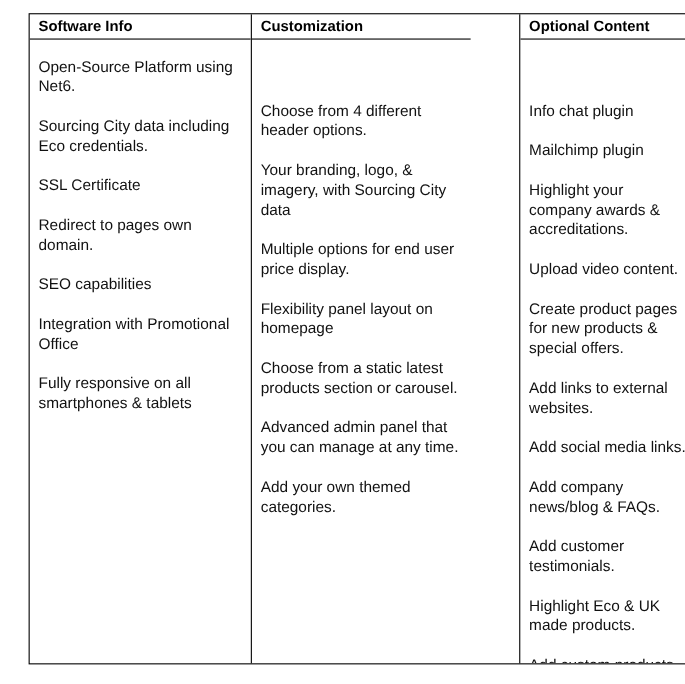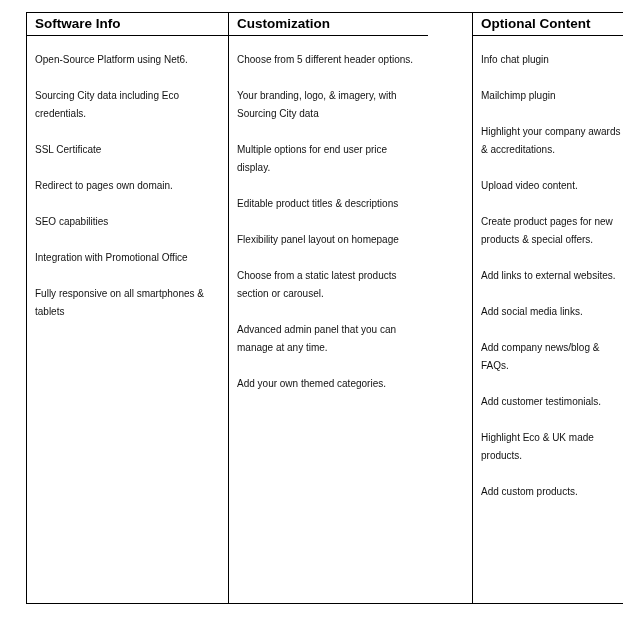--- a/index.html
+++ b/index.html
@@ -21,37 +21,37 @@
     box-sizing: border-box;
     display: flex;
     background: #ffffff;
   }
   .col {
     box-sizing: border-box;
     display: flex;
     flex-direction: column;
     overflow: hidden;
   }
-  .col + .col { border-left: 1.5px solid #000000; }
+  .col + .col { border-left: 1.5px solid #000000; gap: 40px; }
   .col-1 { width: 201px; }
   .col-2 { width: 200px; }
   .col-3 { flex: 1; margin-left: 44px; }
   .col-header {
     border-bottom: 1.5px solid #000000;
     font-weight: bold;
     font-size: 13.5px;
     line-height: 16px;
     padding: 3px 8px 3px 8px;
     color: #000000;
     white-space: nowrap;
   }
   .col-body {
     flex: 1;
     padding: 15px 5px 0 8px;
-    font-size: 10px;
+    font-size: 14px;
     line-height: 18px;
     overflow: hidden;
   }
   .item { margin: 0 0 18px 0; }
 </style>
 </head>
 <body>
 
 <div class="page">
   <div class="feature-table">
@@ -65,24 +65,23 @@
         <p class="item">Redirect to pages own domain.</p>
         <p class="item">SEO capabilities</p>
         <p class="item">Integration with Promotional Office</p>
         <p class="item">Fully responsive on all smartphones &amp; tablets</p>
       </div>
     </div>
 
     <div class="col col-2">
       <div class="col-header">Customization</div>
       <div class="col-body">
-        <p class="item">Choose from 5 different header options.</p>
+        <p class="item">Choose from 4 different header options.</p>
         <p class="item">Your branding, logo, &amp; imagery, with Sourcing City data</p>
         <p class="item">Multiple options for end user price display.</p>
-        <p class="item">Editable product titles &amp; descriptions</p>
         <p class="item">Flexibility panel layout on homepage</p>
         <p class="item">Choose from a static latest products section or carousel.</p>
         <p class="item">Advanced admin panel that you can manage at any time.</p>
         <p class="item">Add your own themed categories.</p>
       </div>
     </div>
 
     <div class="col col-3">
       <div class="col-header">Optional Content</div>
       <div class="col-body">

